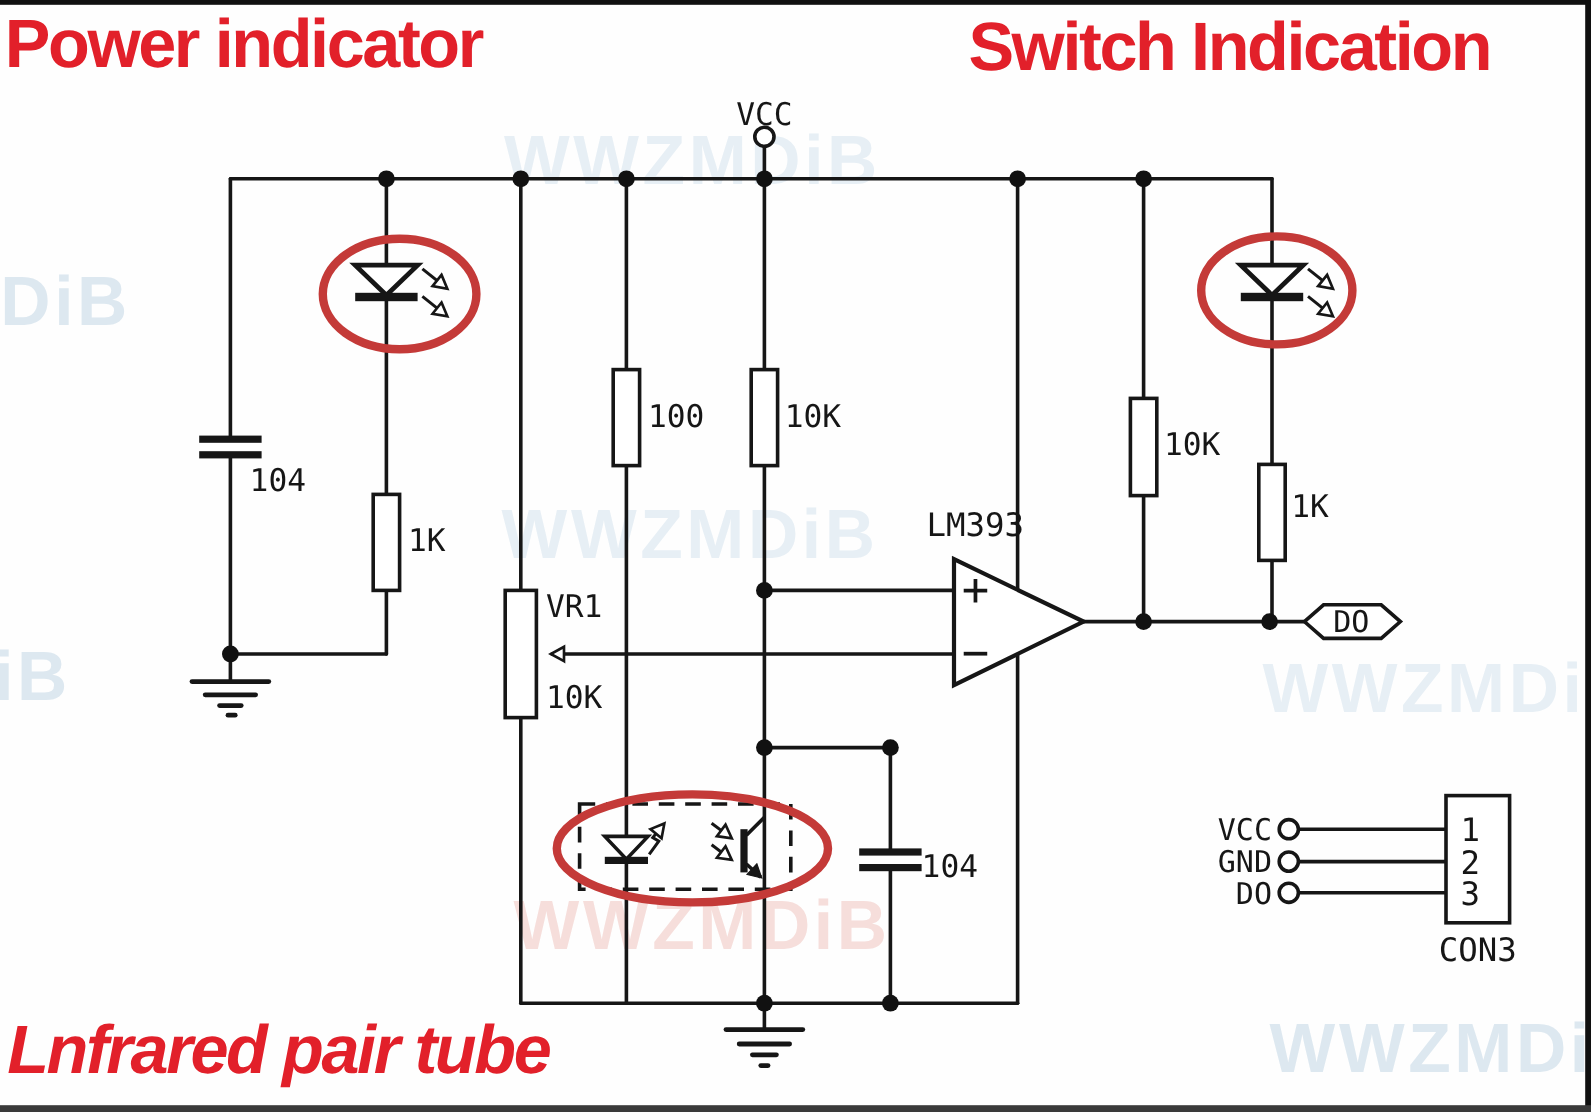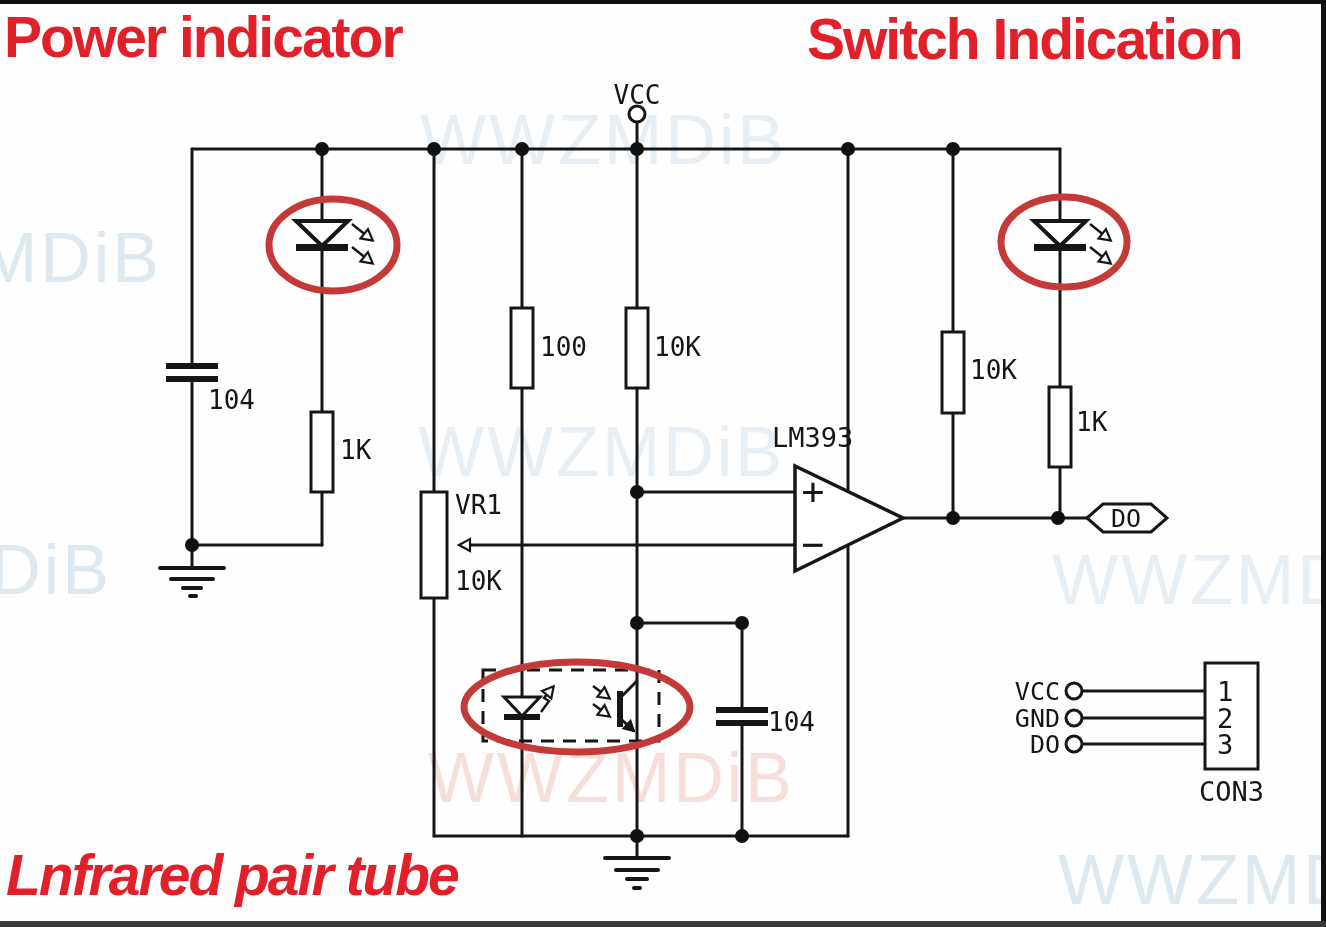--- a/index.html
+++ b/index.html
@@ -22,22 +22,22 @@
     letter-spacing:-2px;
     white-space:nowrap;
     z-index:20;
     line-height:1.1;
   }
   .t-power{left:4px;top:6px;}
   .t-switch{left:807px;top:8px;}
   .t-infrared{left:6px;top:844px;font-style:italic;}
   .wm{
     position:absolute;
-    font-weight:normal;
-    font-size:70px;
+    font-weight:bold;
+    font-size:58px;
     letter-spacing:3px;
     white-space:nowrap;
     z-index:1;
     user-select:none;
   }
   .wm-blue{color:#dde8f0;}
   .wm-paleblue{color:#e7eff5;}
   .wm-pink{color:#f6dedb;}
   svg.schem{position:absolute;left:0;top:0;z-index:10;}
   .lbl{

